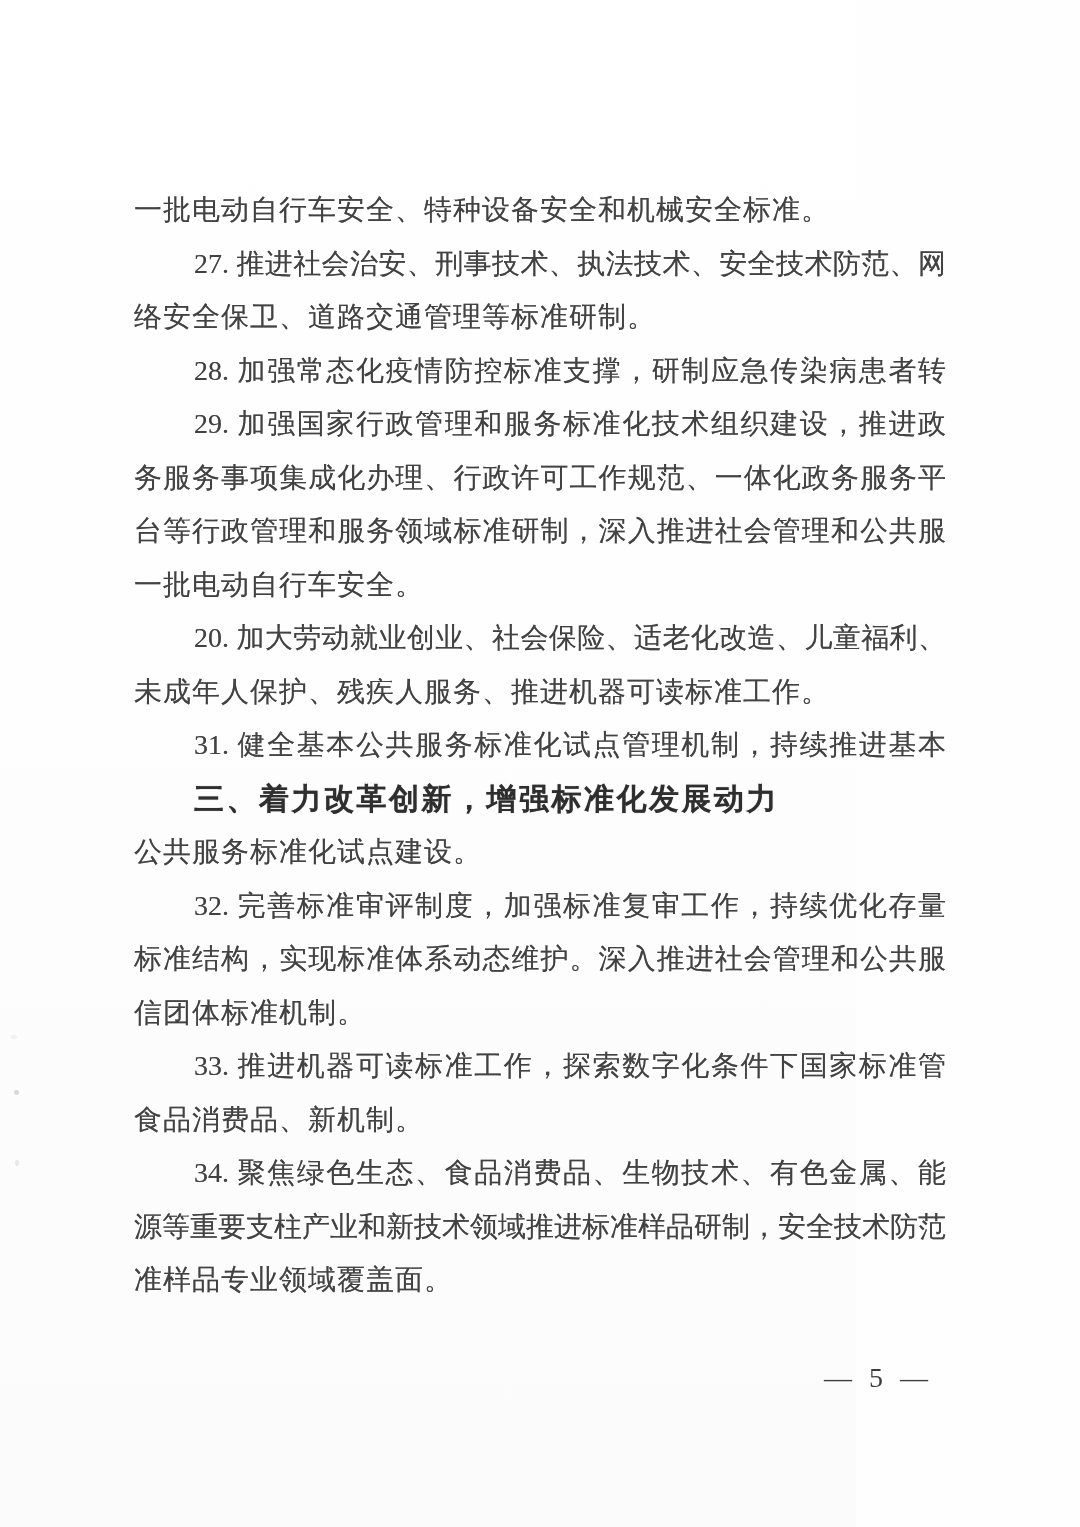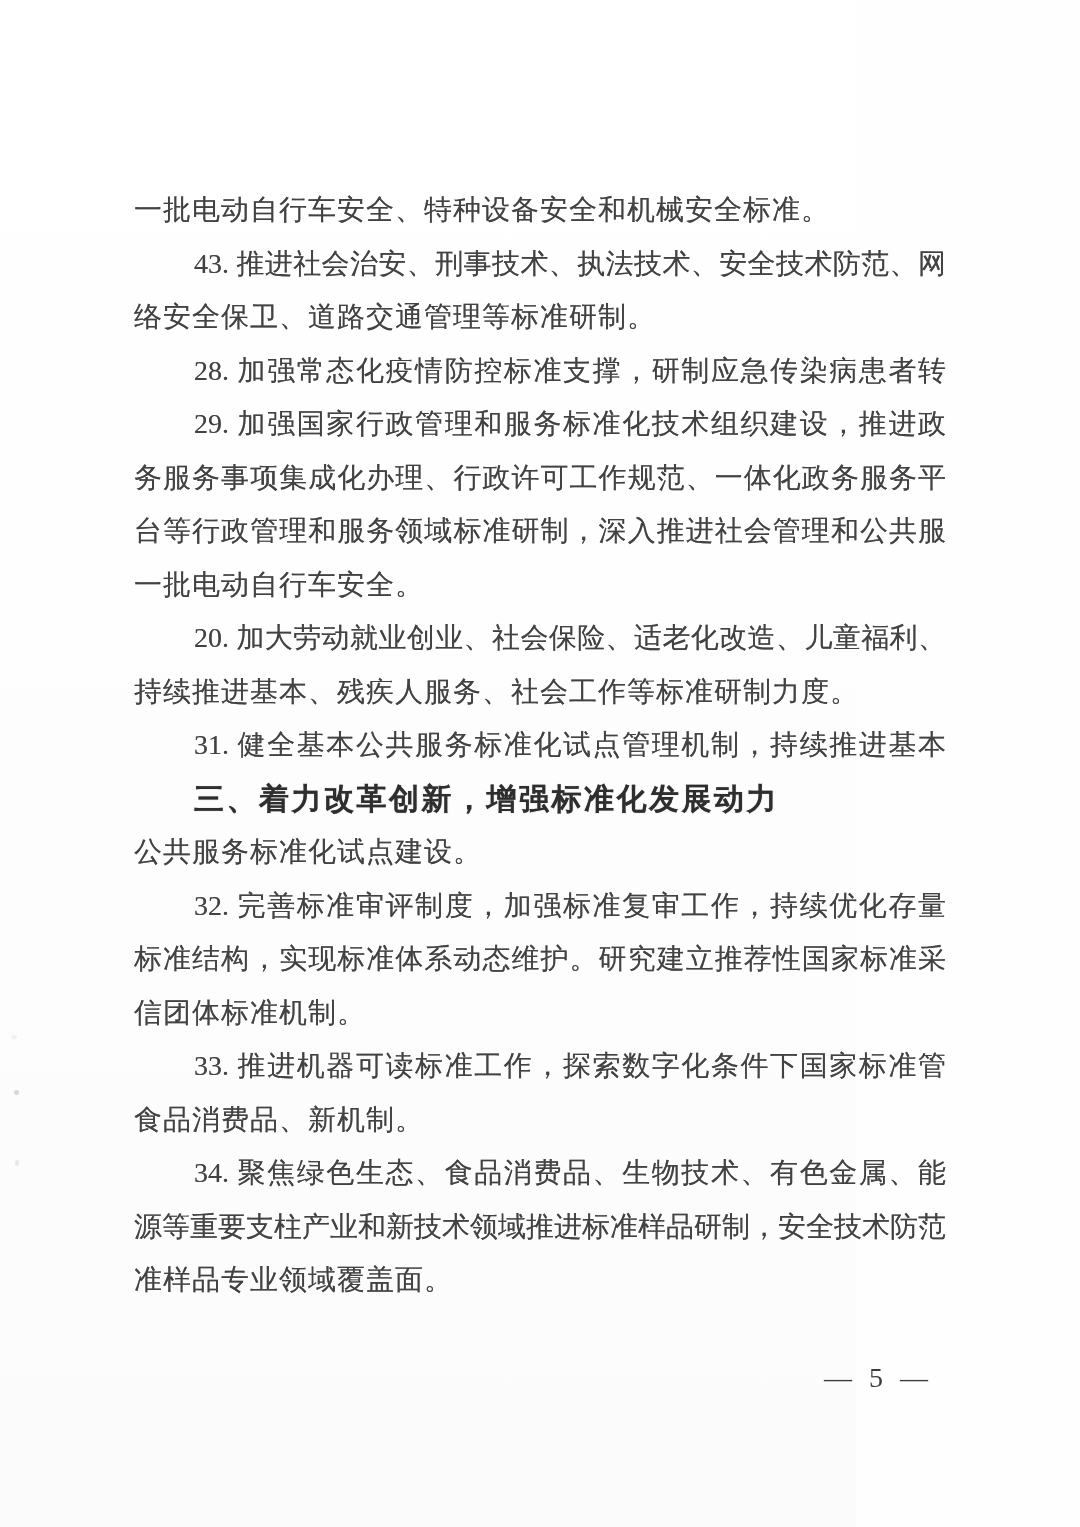--- a/index.html
+++ b/index.html
@@ -74,34 +74,34 @@
   .artifact.a2 { left: 15px; top: 1160px; width: 4px; height: 6px; opacity: 0.25; }
   .artifact.a3 { left: 11px; top: 1035px; width: 6px; height: 4px; opacity: 0.15; }
 </style>
 </head>
 <body>
 
 <div class="page">
 
   <div class="text-block">
     <div class="line">一批电动自行车安全、特种设备安全和机械安全标准。</div>
-    <div class="line indent justify">43. 推进社会治安、刑事技术、执法技术、安全技术防范、网</div>
+    <div class="line indent justify">27. 推进社会治安、刑事技术、执法技术、安全技术防范、网</div>
     <div class="line">络安全保卫、道路交通管理等标准研制。</div>
     <div class="line indent justify">28. 加强常态化疫情防控标准支撑，研制应急传染病患者转</div>
     <div class="line indent justify">29. 加强国家行政管理和服务标准化技术组织建设，推进政</div>
     <div class="line justify">务服务事项集成化办理、行政许可工作规范、一体化政务服务平</div>
     <div class="line justify">台等行政管理和服务领域标准研制，深入推进社会管理和公共服</div>
     <div class="line">一批电动自行车安全。</div>
     <div class="line indent justify">20. 加大劳动就业创业、社会保险、适老化改造、儿童福利、</div>
-    <div class="line">持续推进基本、残疾人服务、社会工作等标准研制力度。</div>
+    <div class="line">未成年人保护、残疾人服务、推进机器可读标准工作。</div>
     <div class="line indent justify">31. 健全基本公共服务标准化试点管理机制，持续推进基本</div>
     <div class="line indent heading">三、着力改革创新，增强标准化发展动力</div>
     <div class="line">公共服务标准化试点建设。</div>
     <div class="line indent justify">32. 完善标准审评制度，加强标准复审工作，持续优化存量</div>
-    <div class="line justify">标准结构，实现标准体系动态维护。研究建立推荐性国家标准采</div>
+    <div class="line justify">标准结构，实现标准体系动态维护。深入推进社会管理和公共服</div>
     <div class="line">信团体标准机制。</div>
     <div class="line indent justify">33. 推进机器可读标准工作，探索数字化条件下国家标准管</div>
     <div class="line">食品消费品、新机制。</div>
     <div class="line indent justify">34. 聚焦绿色生态、食品消费品、生物技术、有色金属、能</div>
     <div class="line justify">源等重要支柱产业和新技术领域推进标准样品研制，安全技术防范</div>
     <div class="line">准样品专业领域覆盖面。</div>
   </div>
 
   <div class="footer-line">— 5 —</div>
 

